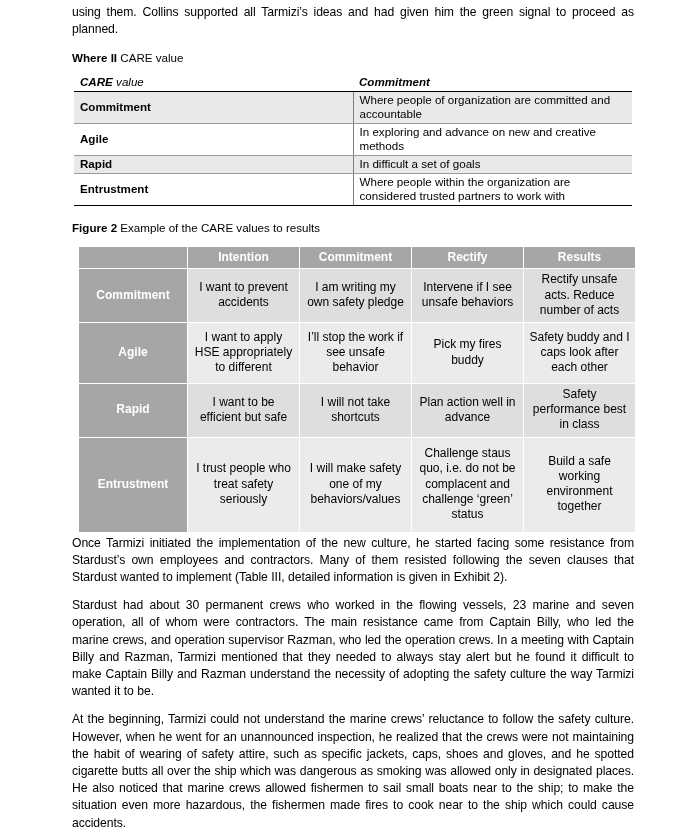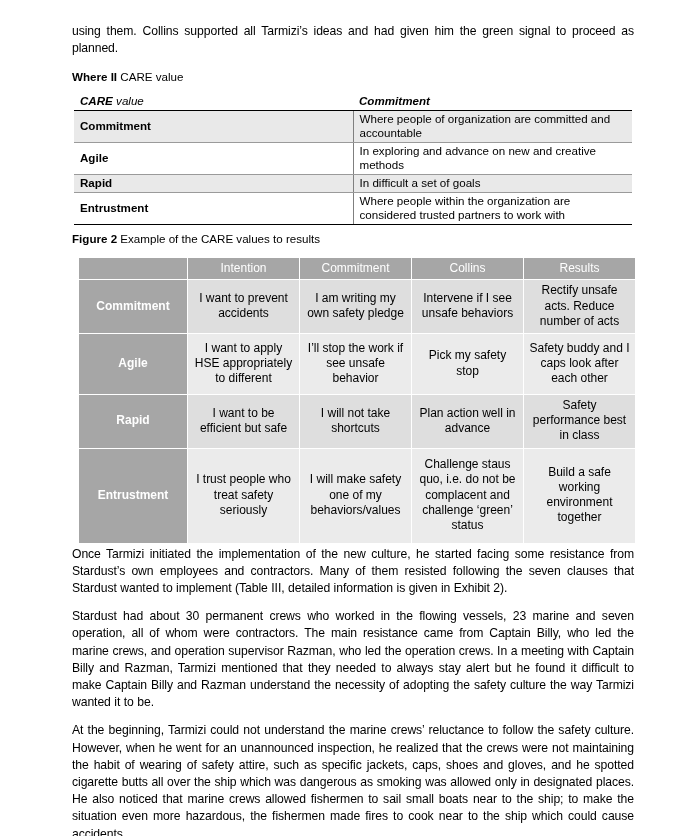--- a/index.html
+++ b/index.html
@@ -32,34 +32,34 @@
   
   p.body-text {
     margin: 0 0 11px 0;
     font-size: 12.2px;
     line-height: 17.2px;
     text-align: justify;
     letter-spacing: -0.08px;
     word-spacing: 0.2px;
   }
   p.first-para {
-    margin-top: 23px;
+    margin-top: 4px;
   }
 
   
   .caption {
     font-size: 11.6px;
     line-height: 15px;
     margin: 0 0 7px 0;
   }
   .caption .lead {
     font-weight: bold;
   }
   .cap-table2 { margin-top: 12px; margin-bottom: 9px; }
-  .cap-figure2 { margin-top: 6px; margin-bottom: 11px; }
+  .cap-figure2 { margin-top: 14px; margin-bottom: 11px; }
 
   
   table.care-table {
     border-collapse: collapse;
     width: 558px;
     margin: 0 0 0 2px;
     table-layout: fixed;
   }
   table.care-table td,
   table.care-table th {
@@ -115,21 +115,21 @@
     padding: 3px 4px 4px 4px;
     box-sizing: border-box;
   }
   table.matrix th.corner {
     background: #a6a6a6;
     width: 108px;
   }
   table.matrix th.colhead {
     background: #a6a6a6;
     color: #ffffff;
-    font-weight: normal;
+    font-weight: bold;
     height: 21px;
     padding: 1px 2px 2px 2px;
   }
   table.matrix th.rowhead {
     background: #a6a6a6;
     color: #ffffff;
     font-weight: bold;
     width: 108px;
   }
   table.matrix td.cell {
@@ -189,37 +189,37 @@
       <span class="lead">Figure 2</span>
       <span>Example of the CARE values to results</span>
     </div>
 
     <table class="matrix">
       <thead>
         <tr>
           <th class="corner"></th>
           <th class="colhead">Intention</th>
           <th class="colhead">Commitment</th>
-          <th class="colhead">Collins</th>
+          <th class="colhead">Rectify</th>
           <th class="colhead">Results</th>
         </tr>
       </thead>
       <tbody>
         <tr class="dark mrow-commitment">
           <th class="rowhead">Commitment</th>
           <td class="cell">I want to prevent accidents</td>
           <td class="cell">I am writing my own safety pledge</td>
           <td class="cell">Intervene if I see unsafe behaviors</td>
           <td class="cell">Rectify unsafe acts. Reduce number of acts</td>
         </tr>
         <tr class="mrow-agile">
           <th class="rowhead">Agile</th>
           <td class="cell">I want to apply HSE appropriately to different</td>
           <td class="cell">I’ll stop the work if see unsafe behavior</td>
-          <td class="cell">Pick my safety stop</td>
+          <td class="cell">Pick my fires buddy</td>
           <td class="cell">Safety buddy and I caps look after each other</td>
         </tr>
         <tr class="dark mrow-rapid">
           <th class="rowhead">Rapid</th>
           <td class="cell">I want to be efficient but safe</td>
           <td class="cell">I will not take shortcuts</td>
           <td class="cell">Plan action well in advance</td>
           <td class="cell">Safety performance best in class</td>
         </tr>
         <tr class="mrow-entrustment">

